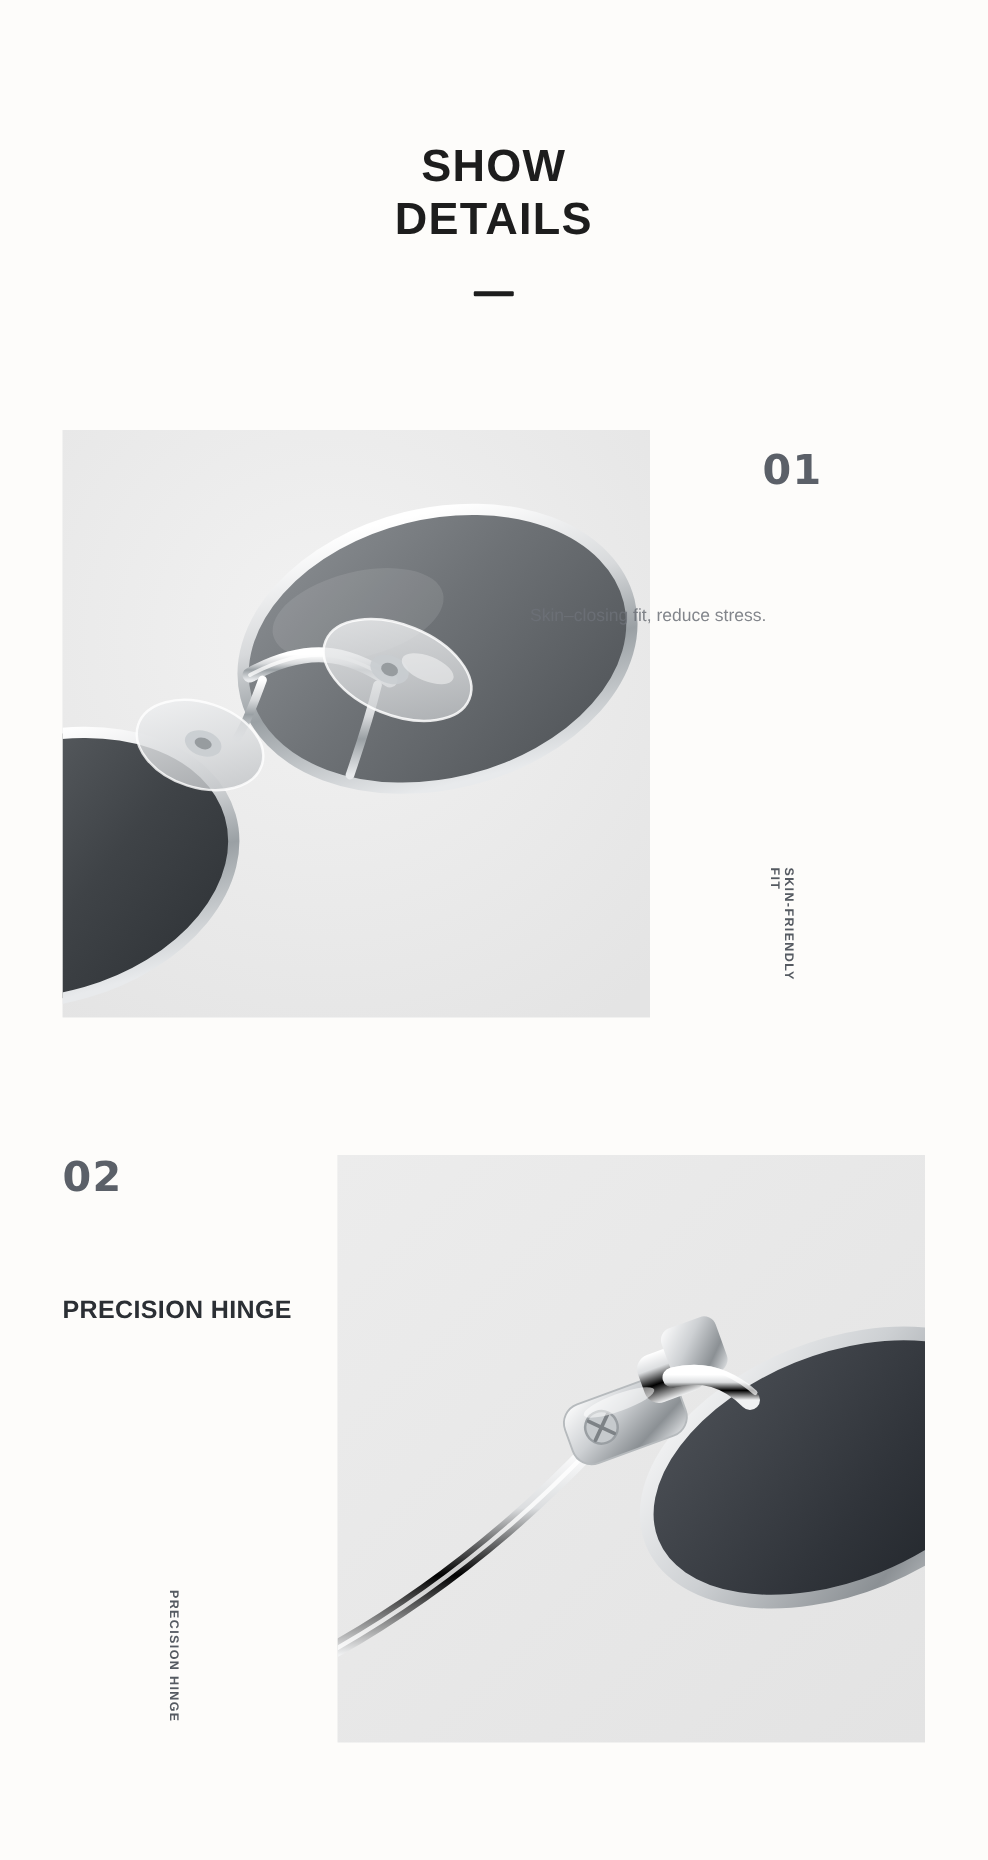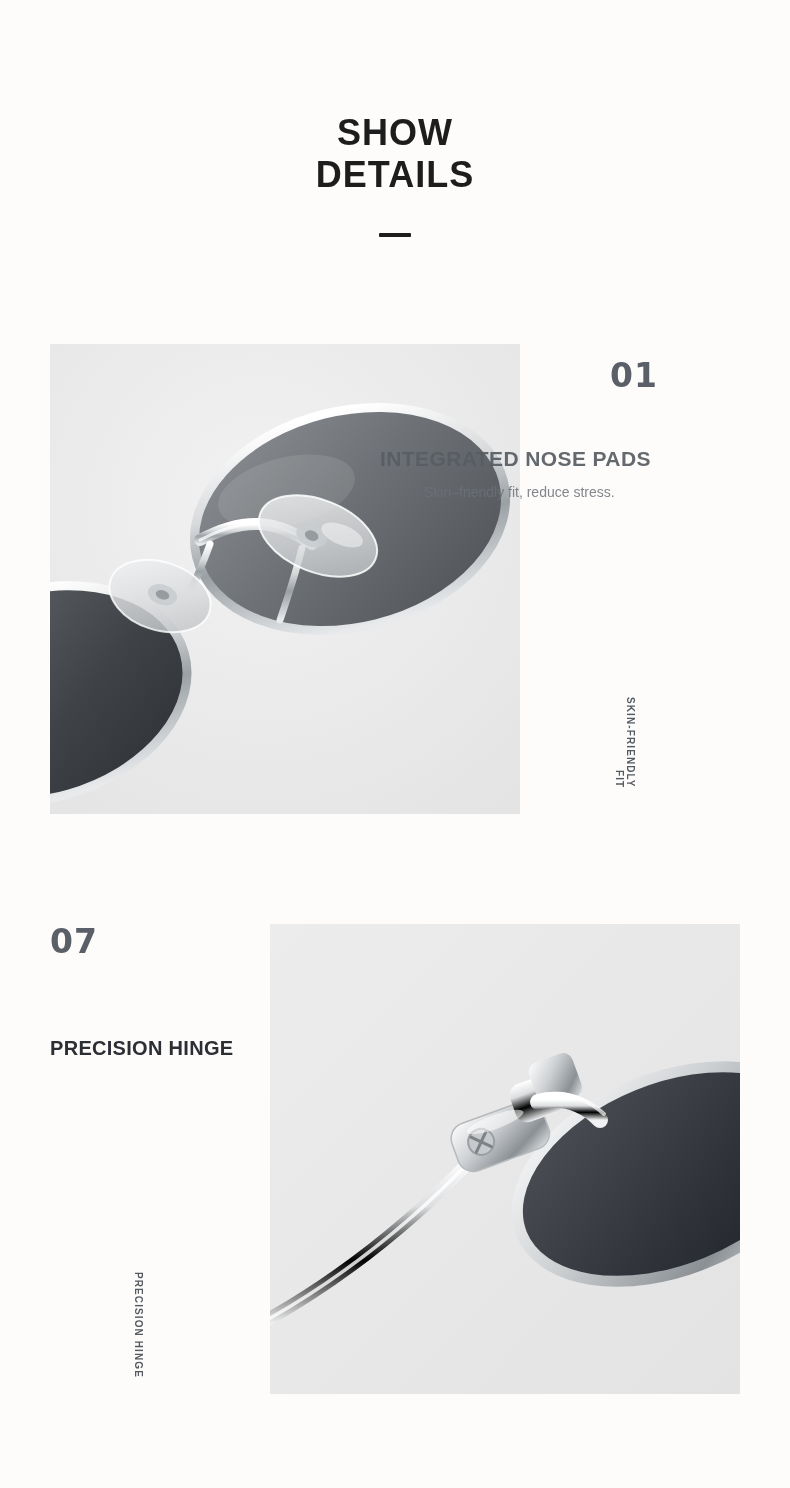--- a/index.html
+++ b/index.html
@@ -38,21 +38,21 @@
   }
 
   
   .section {
     position: absolute;
     left: 0;
     width: 790px;
   }
 
   
-  .sec1 { top: 344px; height: 444px; text-align: right; }
+  .sec1 { top: 344px; height: 444px; }
   .photo1 {
     position: absolute;
     left: 50px;
     top: 0;
     width: 470px;
     height: 470px;
     background: #e9e9e9;
     overflow: hidden;
   }
   .sec1-number {
@@ -220,22 +220,21 @@
       <g transform="translate(110,252) rotate(18)">
         <ellipse cx="0" cy="0" rx="52" ry="34" fill="url(#pad)" opacity="0.9"></ellipse>
         <ellipse cx="0" cy="0" rx="52" ry="34" fill="none" stroke="#ffffff" stroke-width="2" opacity="0.8"></ellipse>
         <ellipse cx="2" cy="-2" rx="15" ry="10" fill="#c9cdd0" opacity="0.9"></ellipse>
         <ellipse cx="2" cy="-2" rx="7" ry="4.5" fill="#8e9396" opacity="0.85"></ellipse>
       </g>
     </svg>
   </div>
 
   <div class="sec1-number">01</div>
-  <div class="sec1-heading">INTEGRATED NOSE PADS</div>
-  <div class="sec1-sub">Skin–friendly fit, reduce stress.</div>
+  <div class="sec1-sub">Skin–closing fit, reduce stress.</div>
   <div class="sec1-vert">SKIN-FRIENDLY FIT</div>
 </div>
 
 <div class="section sec2">
 
   <div class="photo2">
     <svg class="art" viewBox="0 0 470 470" preserveAspectRatio="none">
       <defs>
         <linearGradient id="bg2" x1="0" y1="0" x2="1" y2="1">
           <stop offset="0%" stop-color="#ececec"></stop>
@@ -280,16 +279,16 @@
         <circle cx="-14" cy="-2" r="13" fill="none" stroke="#9a9fa3" stroke-width="2"></circle>
         <path d="M-22 -10 L -6 6 M -6 -10 L -22 6" stroke="#7d8286" stroke-width="3" stroke-linecap="round"></path>
         <ellipse cx="6" cy="-16" rx="30" ry="7" fill="#ffffff" opacity="0.55"></ellipse>
       </g>
 
       <path d="M268 178 C 292 172, 312 178, 330 196" fill="none" stroke="url(#metal2)" stroke-width="16" stroke-linecap="round"></path>
       <path d="M268 172 C 292 166, 314 172, 334 190" fill="none" stroke="#ffffff" stroke-width="4" stroke-linecap="round" opacity="0.7"></path>
     </svg>
   </div>
 
-  <div class="sec2-number">07</div>
+  <div class="sec2-number">02</div>
   <div class="sec2-heading">PRECISION HINGE</div>
   <div class="sec2-vert">PRECISION HINGE</div>
 </div>
 
 </body></html>

